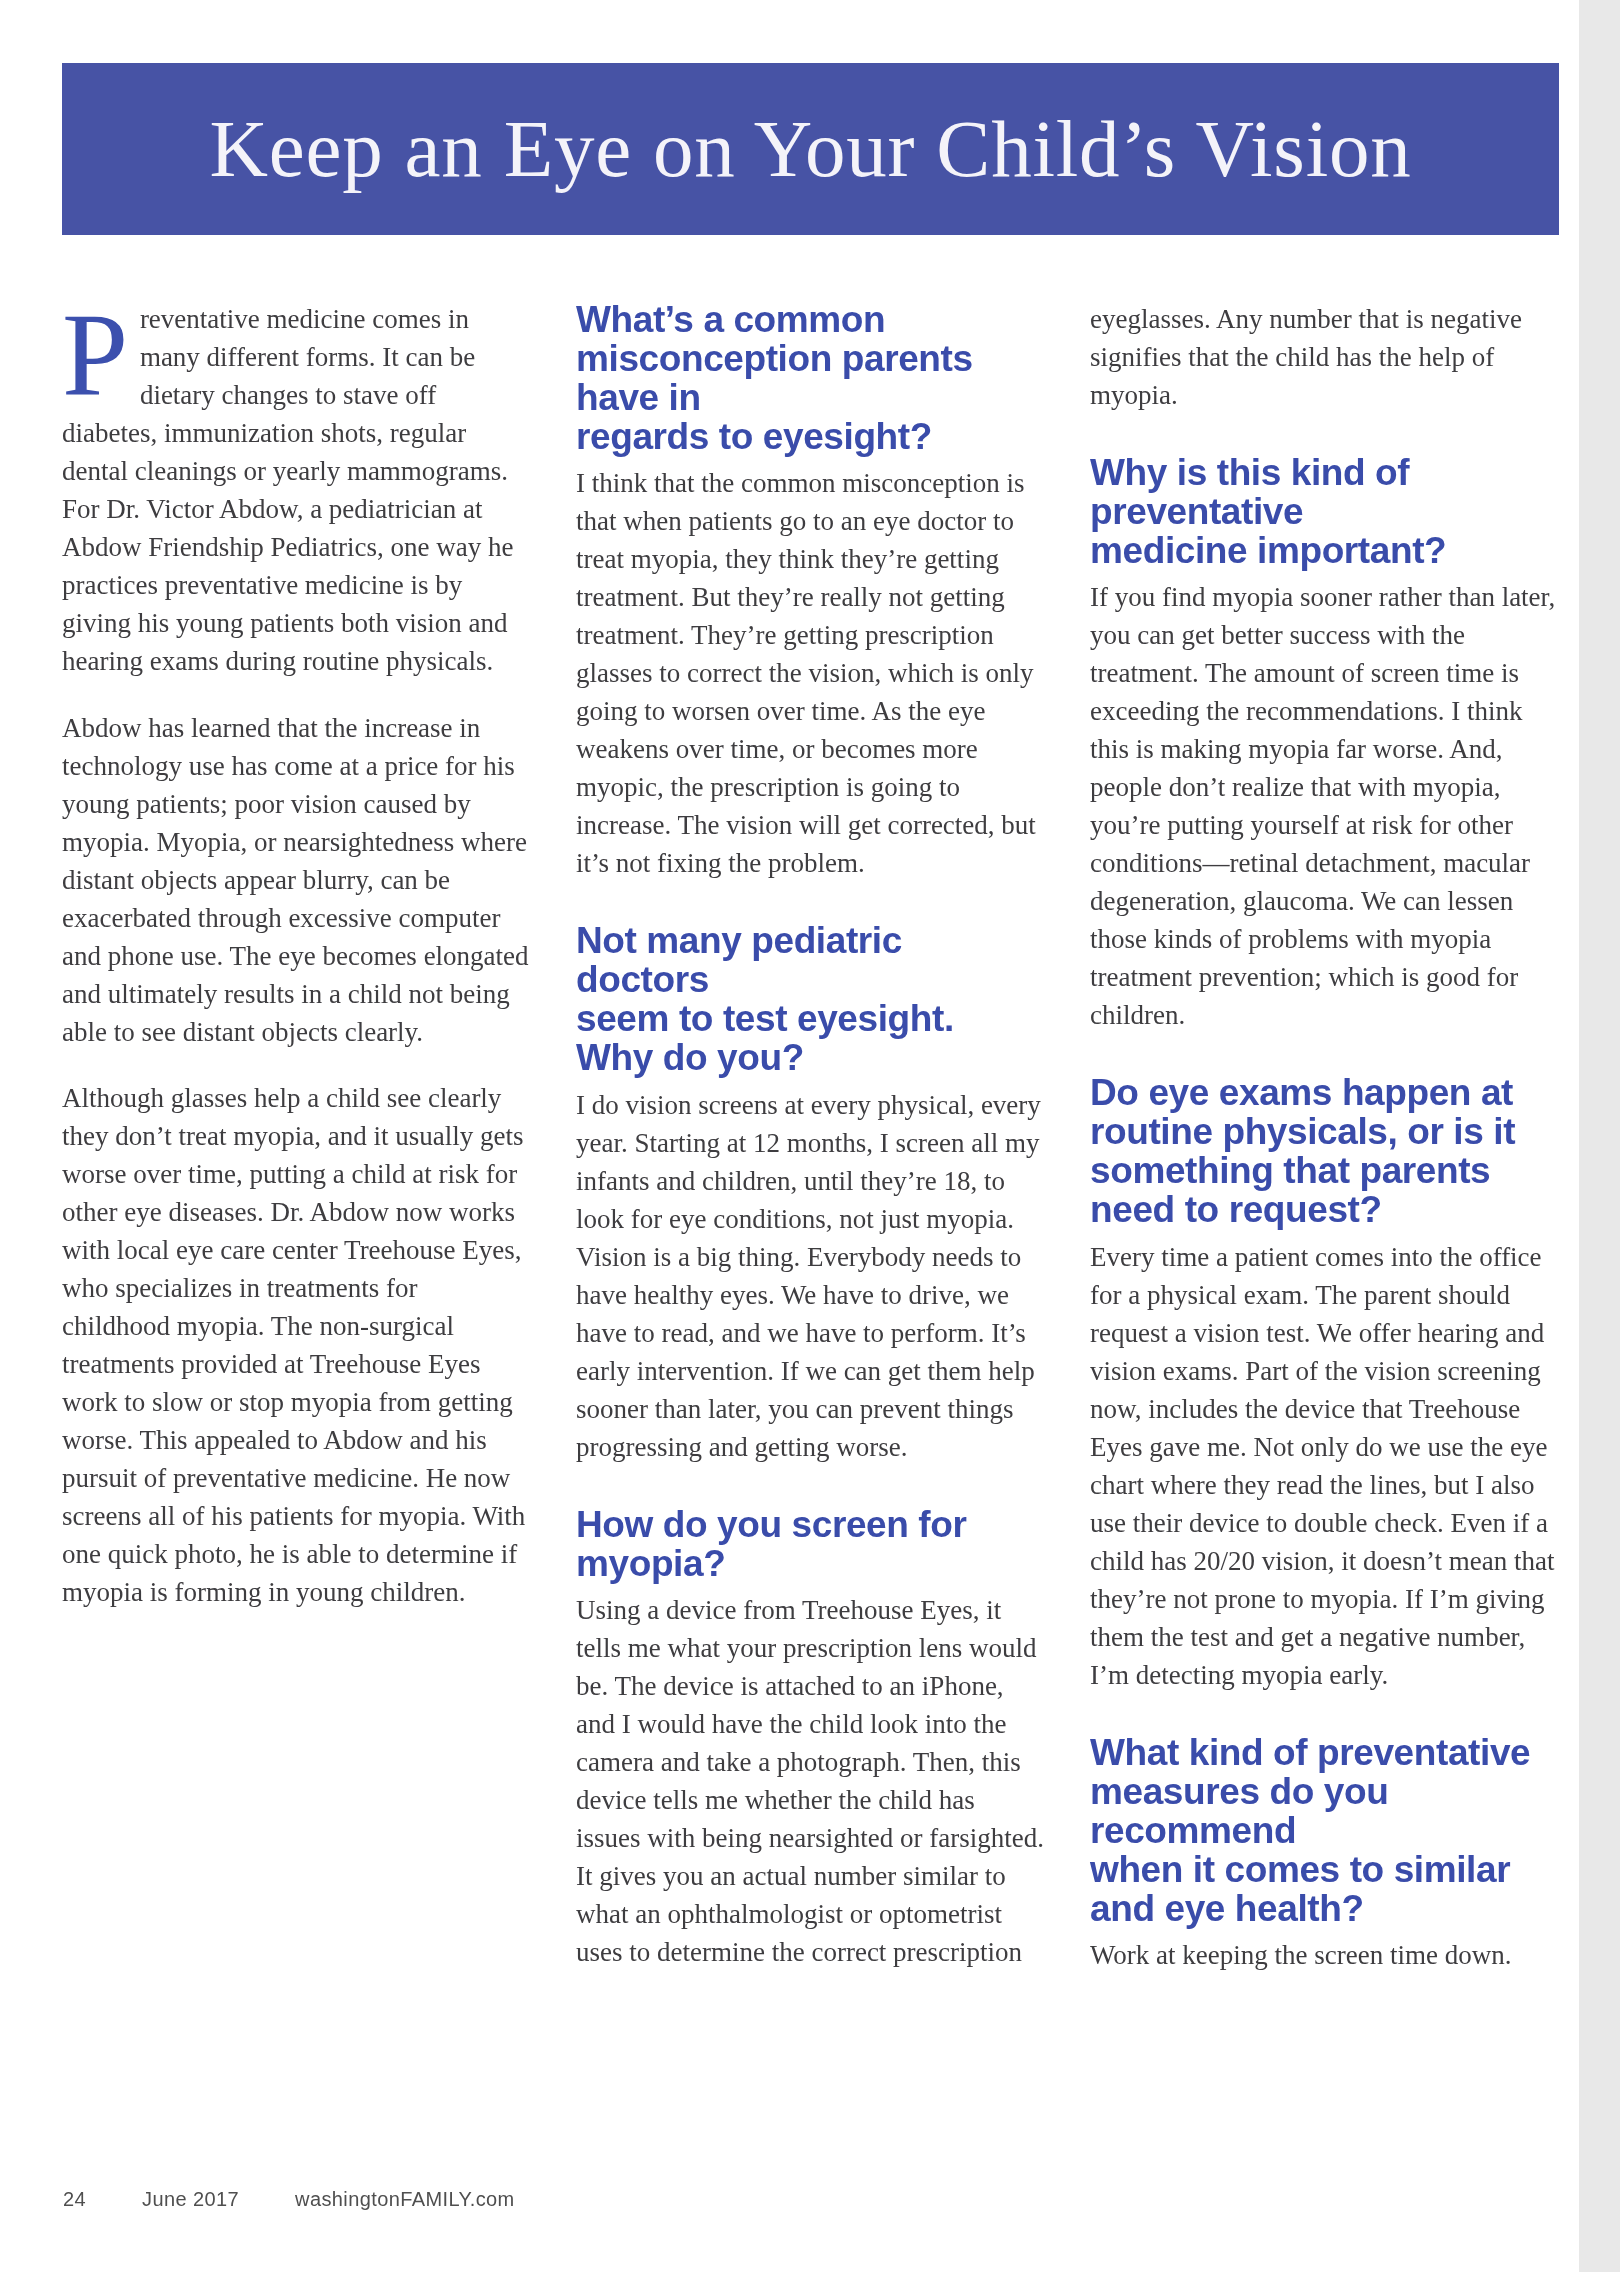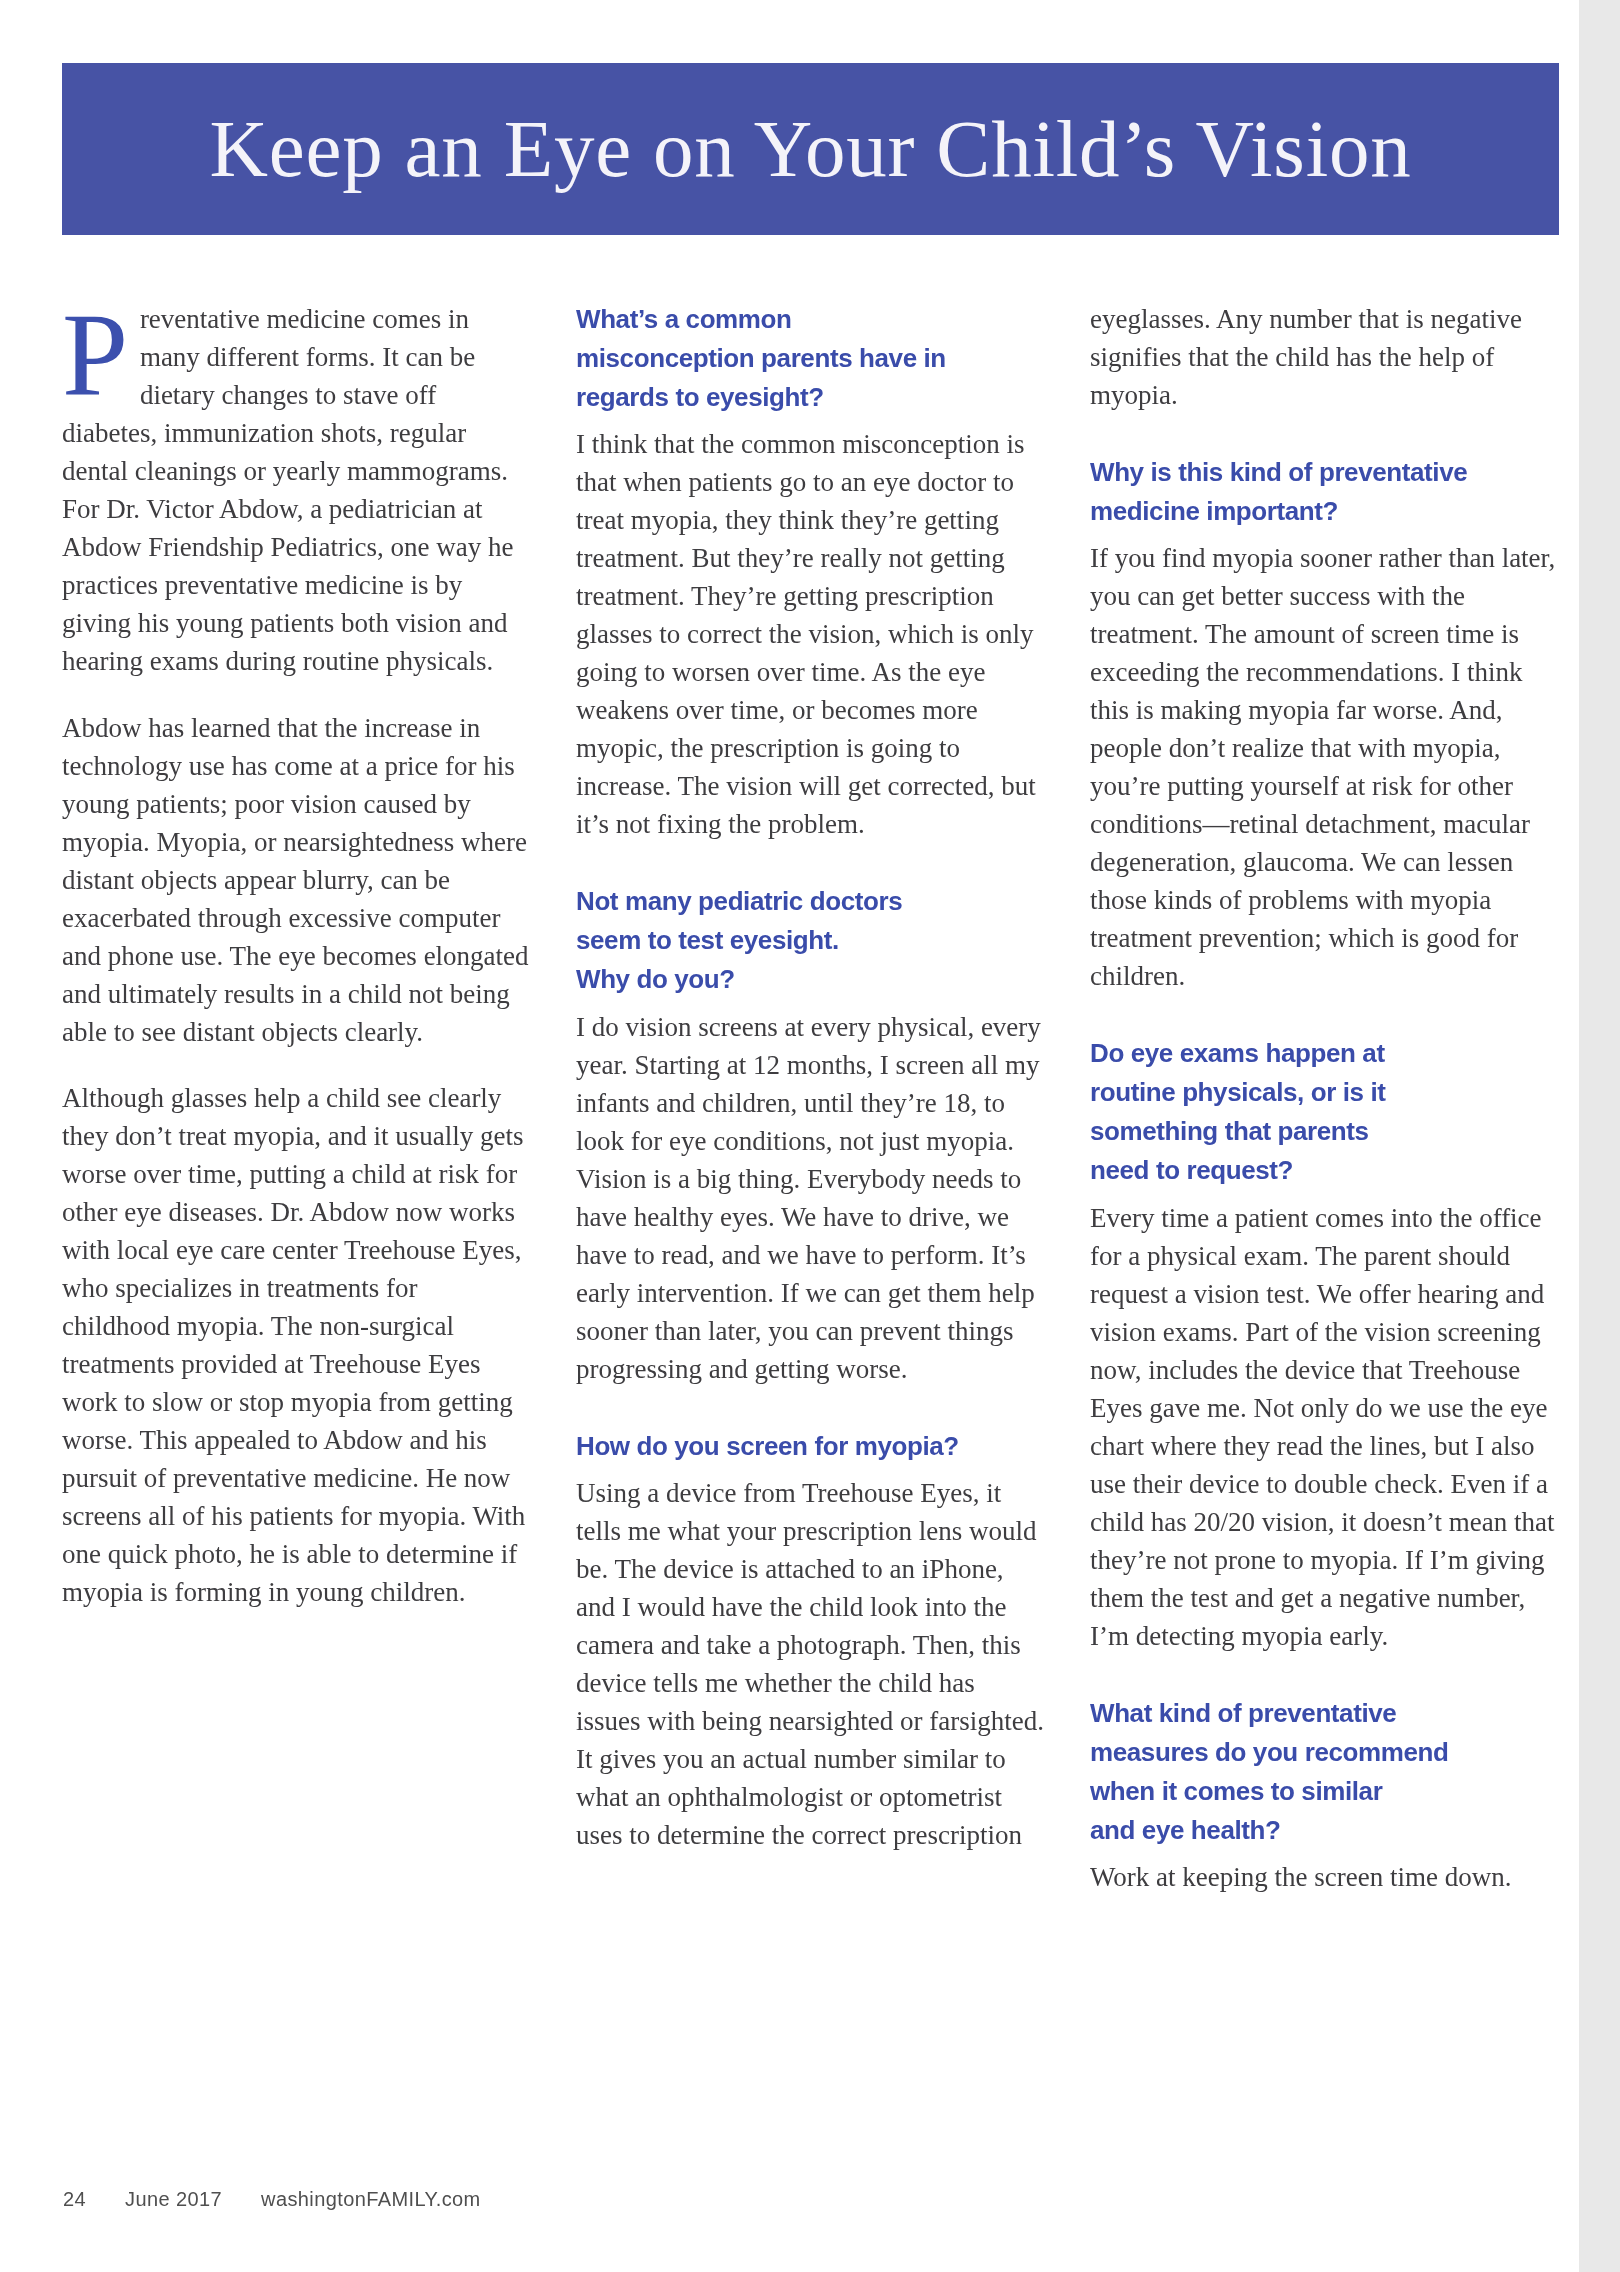--- a/index.html
+++ b/index.html
@@ -49,41 +49,41 @@
     font-family: "Liberation Serif", serif;
     font-size: 27px;
     line-height: 38px;
     color: #3e3d40;
     text-align: left;
   }
   .qa-heading {
     margin: 39px 0 8.4px 0;
     font-family: "Liberation Sans", sans-serif;
     font-weight: 700;
-    font-size: 26px;
+    font-size: 37px;
     line-height: 39px;
     letter-spacing: -0.4px;
     color: #3a4caa;
     white-space: pre-line;
   }
   .dropcap {
     float: left;
     font-family: "Liberation Serif", serif;
     font-size: 119px;
     line-height: 0.8;
     margin: 8.4px 11.7px 0 0;
     color: #3c50ae;
   }
   .page-footer {
     position: absolute;
     left: 63px;
     top: 2188px;
     display: flex;
     align-items: baseline;
-    gap: 39px;
+    gap: 56px;
     font-family: "Liberation Sans", sans-serif;
     font-size: 20px;
     letter-spacing: 0.4px;
     color: #4f4f4f;
     justify-content: center;
   }
 </style>
 </head>
 <body>
 

